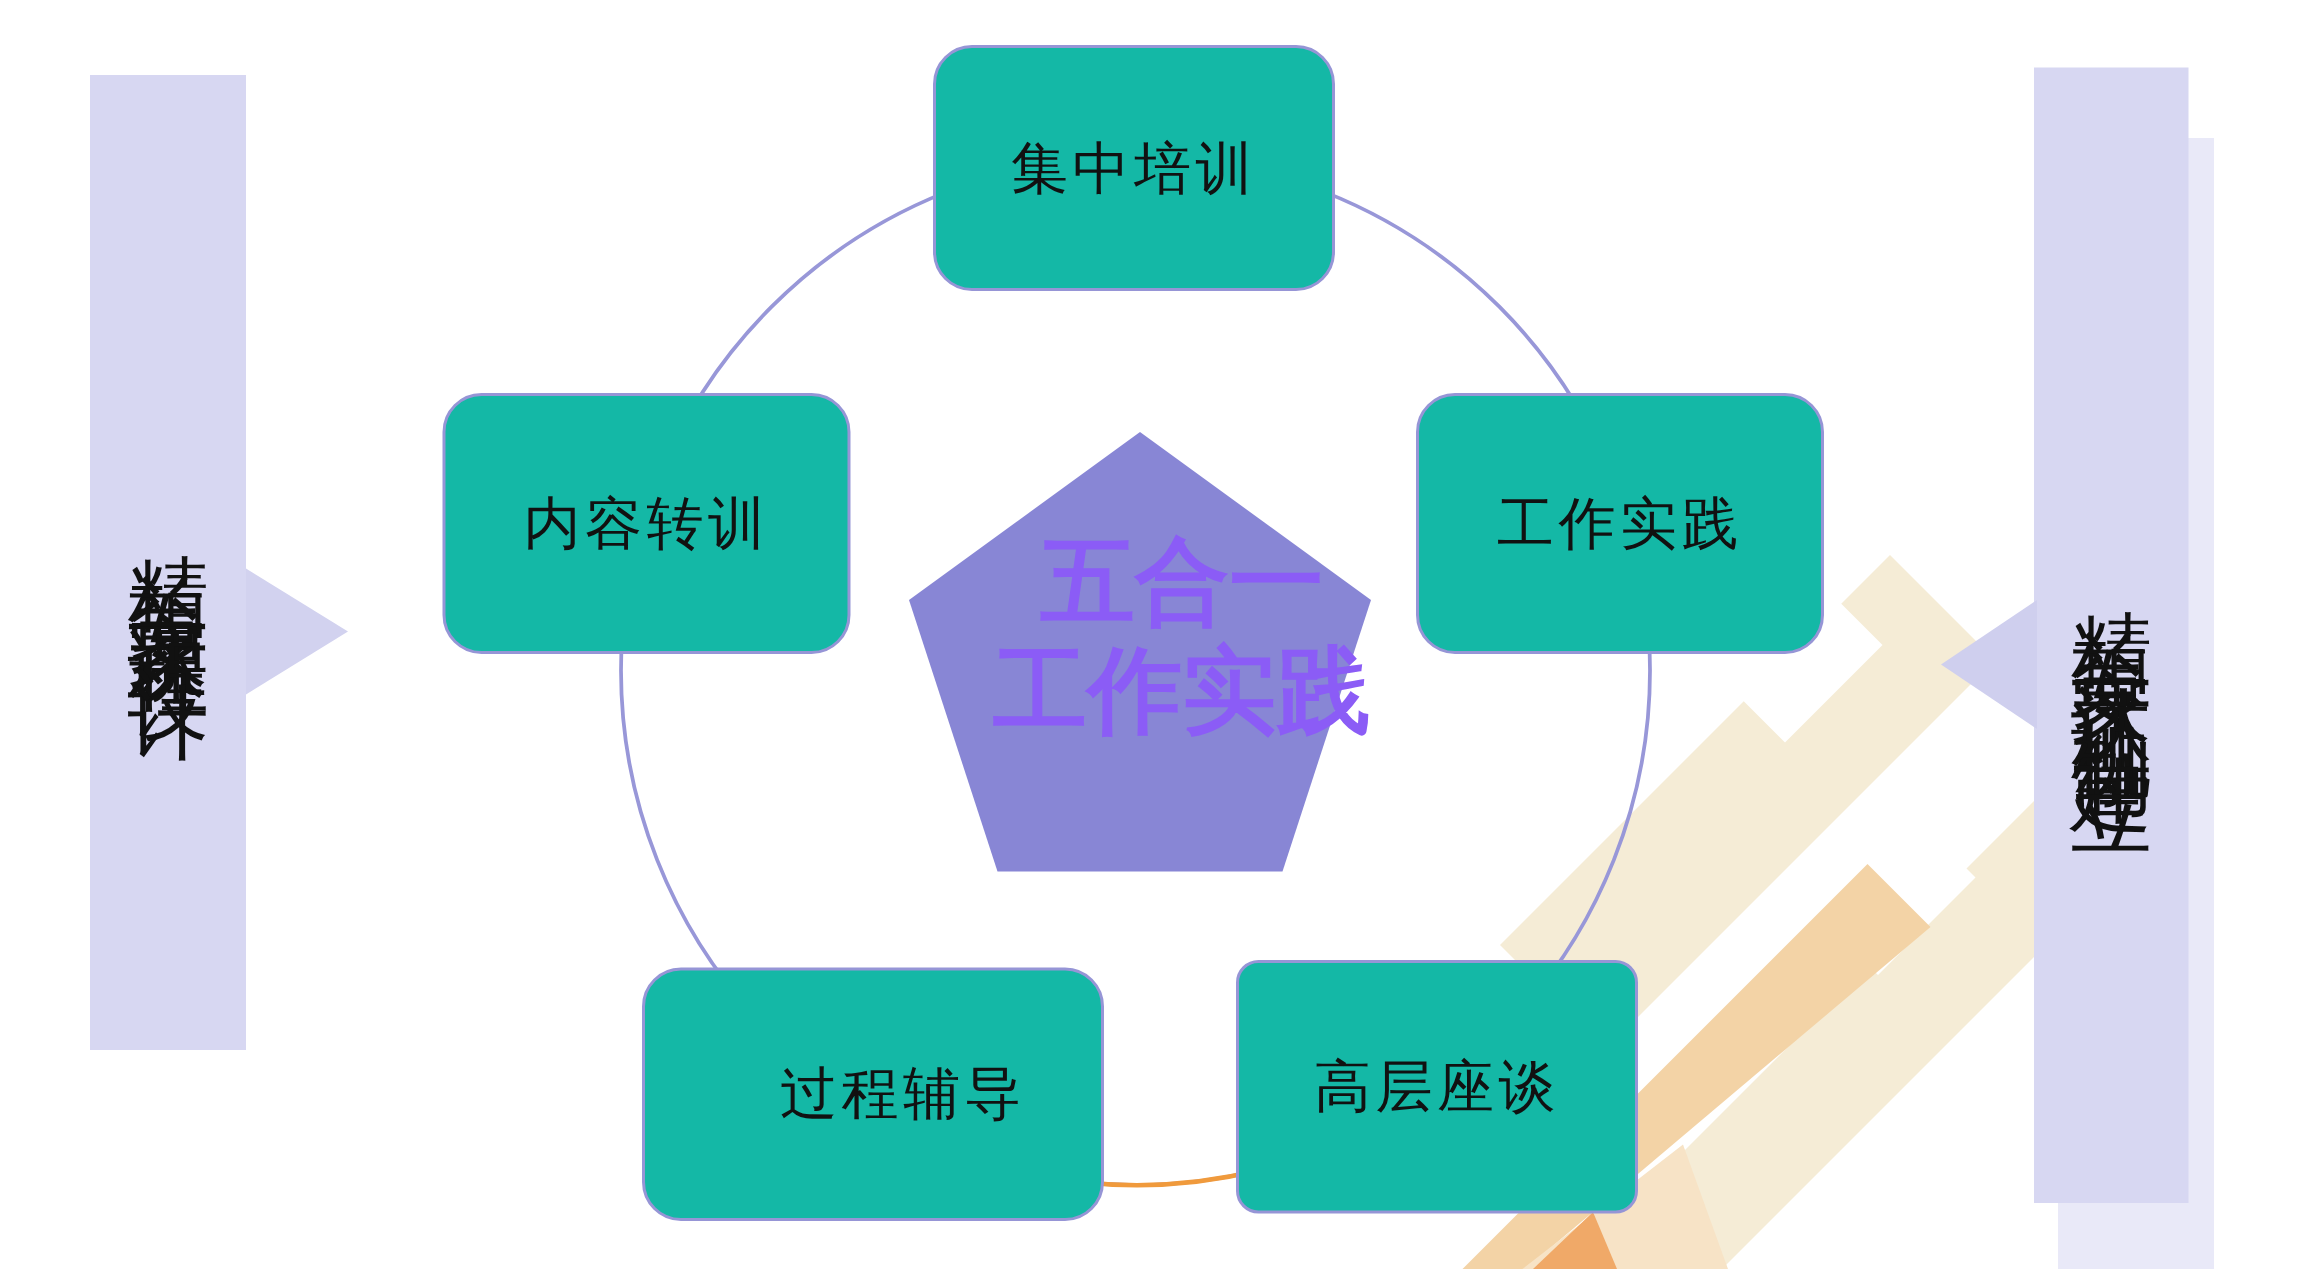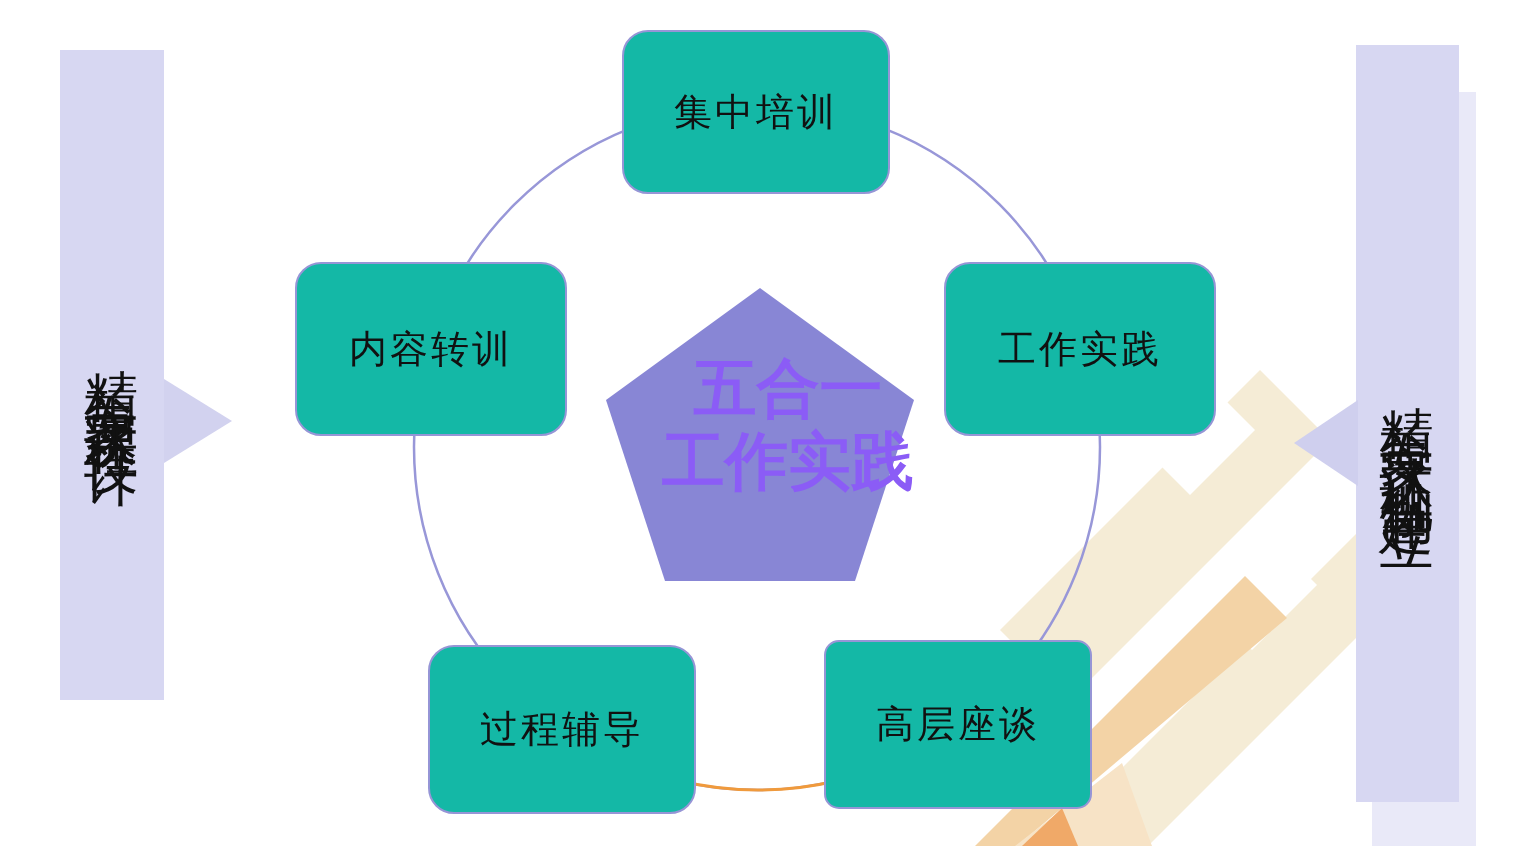--- a/index.html
+++ b/index.html
@@ -76,21 +76,21 @@
     justify-content: center;
     font-size: 38px;
     letter-spacing: 3px;
     color: #111111;
     z-index: 4;
     font-family: Liberation Serif, serif;
   }
   .node-top         { left: 622px; top: 30px;  width: 264px; height: 160px; }
   .node-upper-left  { left: 295px; top: 262px; width: 268px; height: 170px; }
   .node-upper-right { left: 944px; top: 262px; width: 268px; height: 170px; }
-  .node-lower-left  { left: 428px; top: 645px; width: 264px; height: 165px; }
+  .node-lower-left  { left: 428px; top: 645px; width: 264px; height: 165px; padding-left: 40px; }
   .node-lower-right { left: 824px; top: 640px; width: 264px; height: 165px; border-radius: 15px; }
   
   .pentagon-caption {
     position: absolute;
     left: 588px; top: 352px;
     width: 400px;
     text-align: center;
     font-size: 63px;
     font-weight: bold;
     color: #8b5cf6;

